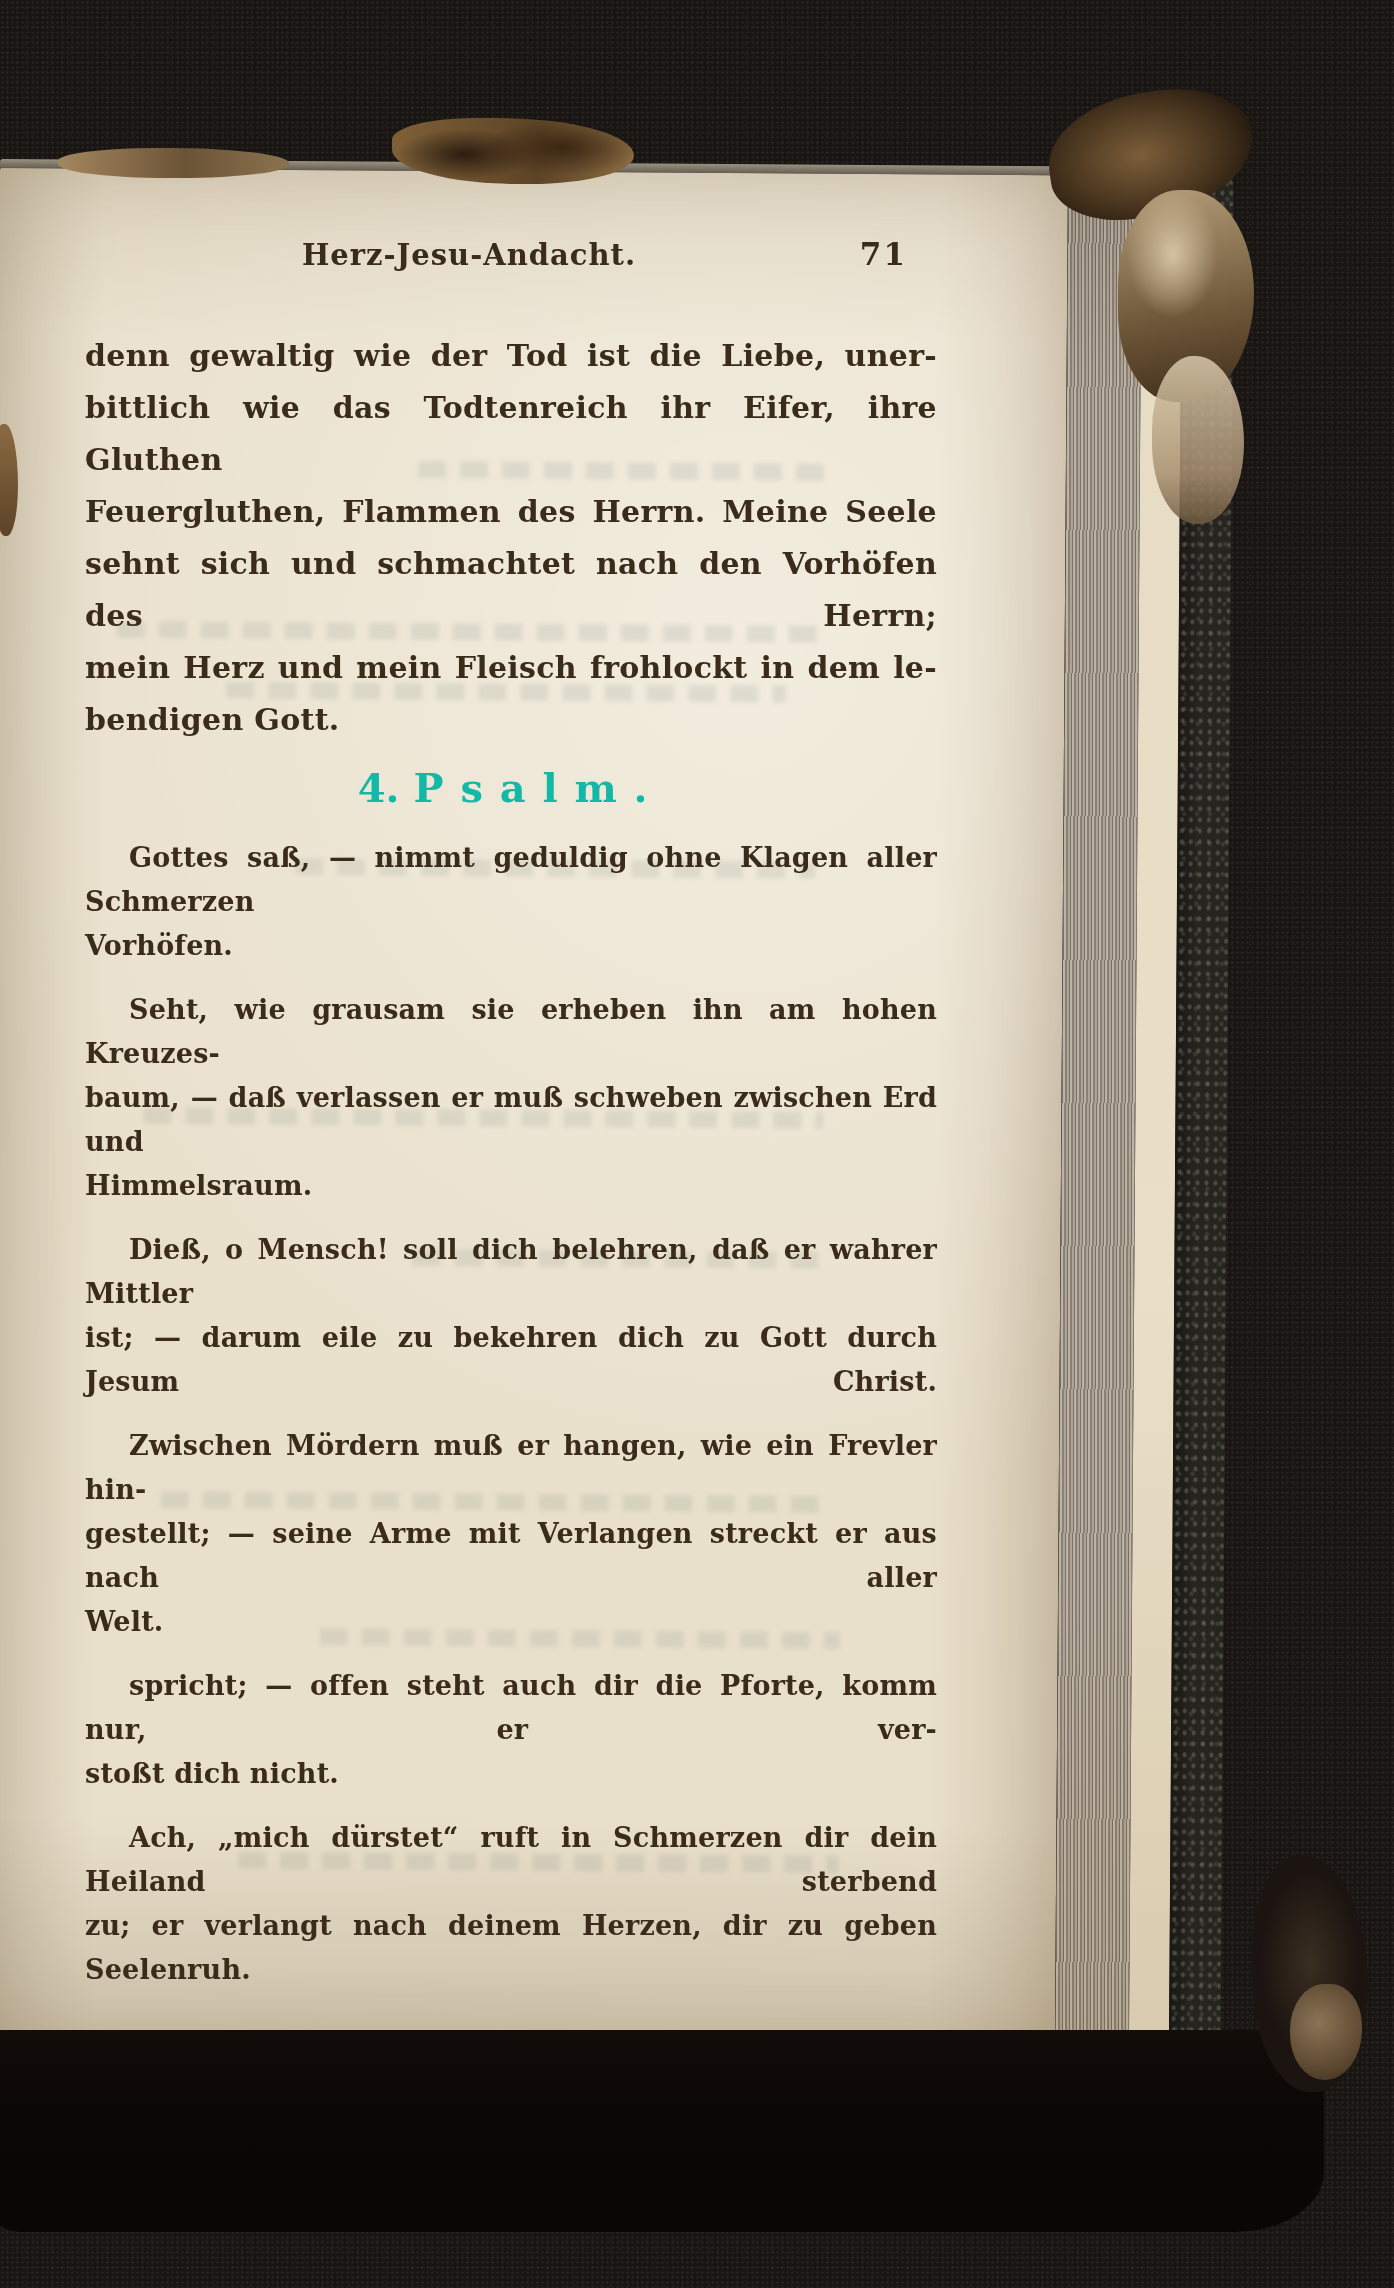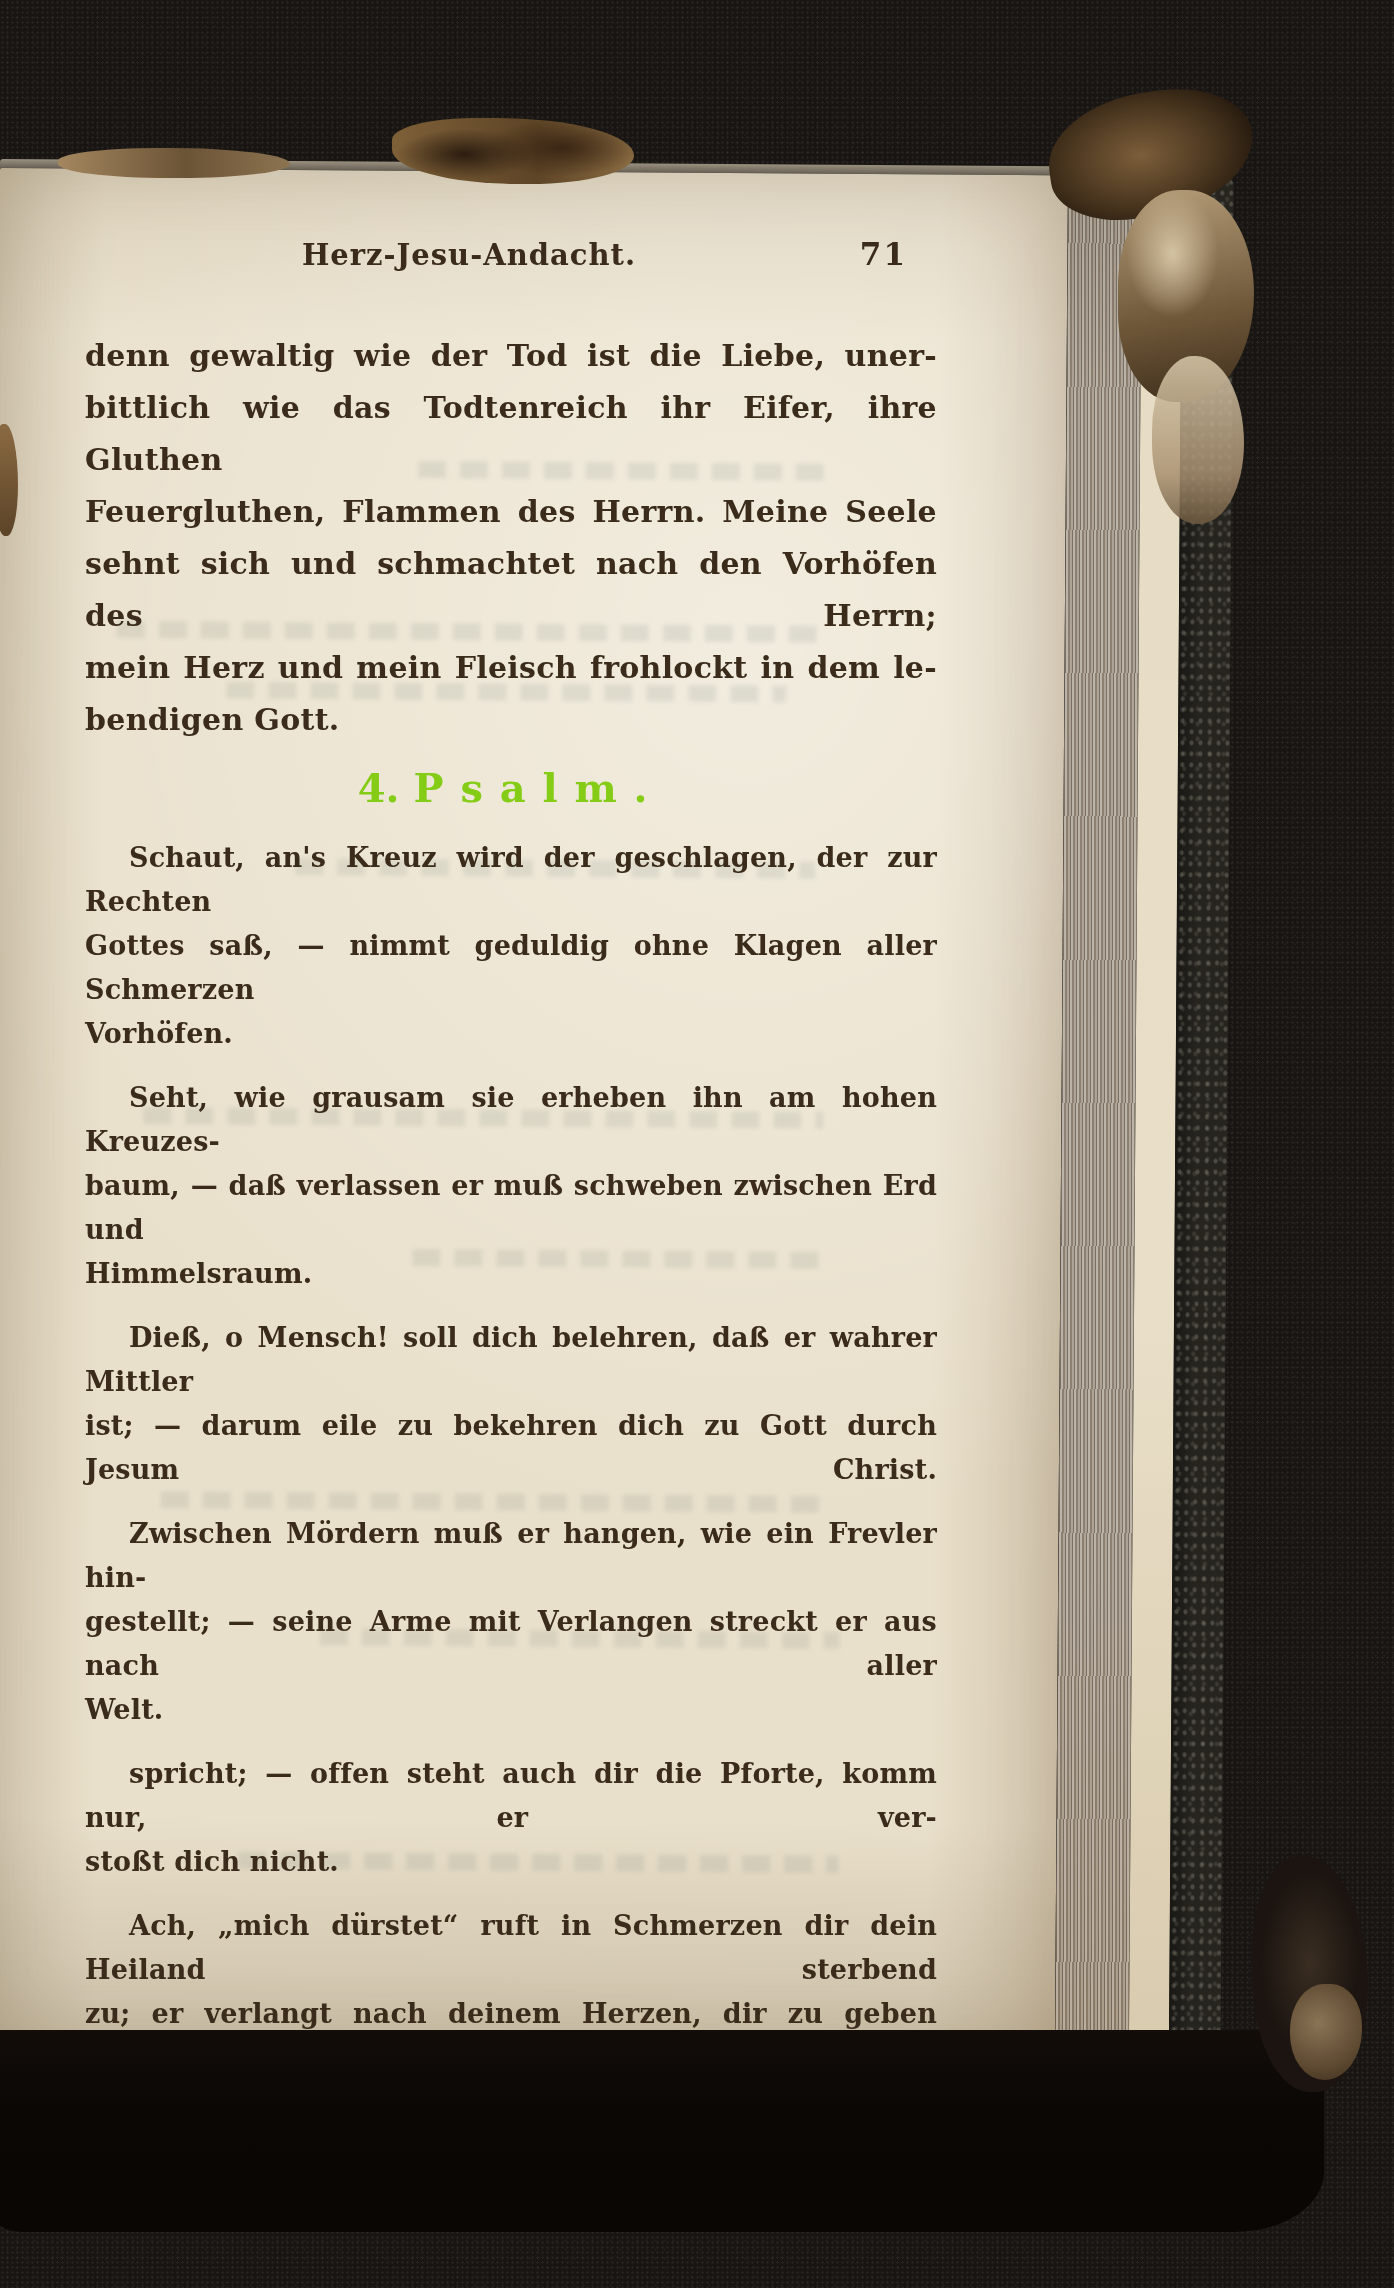--- a/index.html
+++ b/index.html
@@ -138,21 +138,21 @@
 
   .text-col{
     position:absolute;left:85px;top:310px;width:852px;
     color:#3a2b1a;font-weight:bold;
   }
   .line{display:block;text-align:justify;text-align-last:justify;}
   .line.last{text-align-last:left;}
   .intro{margin:20px 0 0 0;font-size:30px;line-height:52px;letter-spacing:0.3px;}
   .psalm-head{
     margin:14px 0 0 0;height:56px;line-height:56px;
-    text-align:center;font-size:40px;font-weight:bold;color:#84cc16;
+    text-align:center;font-size:40px;font-weight:bold;color:#14b8a6;
   }
   .psalm-head .sp{letter-spacing:0.42em;margin-left:14px;}
   .verse{margin:20px 0 0 0;font-size:27px;line-height:44px;letter-spacing:0.2px;}
   .verse .line:first-child{text-indent:44px;}
 </style>
 </head>
 <body>
 
 <div class="scene">
 
@@ -191,21 +191,20 @@
       <span class="line">Feuergluthen, Flammen des Herrn. Meine Seele</span>
       <span class="line">sehnt sich und schmachtet nach den Vorhöfen des Herrn;</span>
       <span class="line">mein Herz und mein Fleisch frohlockt in dem le-</span>
       <span class="line last">bendigen Gott.</span>
     </p>
 
     <h2 class="psalm-head"><span>4.</span><span class="sp">Psalm.</span></h2>
 
 
     <p class="verse">
-      <span class="line">Schaut, an's Kreuz wird der geschlagen, der zur Rechten</span>
       <span class="line">Gottes saß, — nimmt geduldig ohne Klagen aller Schmerzen</span>
       <span class="line last">Vorhöfen.</span>
     </p>
 
     <p class="verse">
       <span class="line">Seht, wie grausam sie erheben ihn am hohen Kreuzes-</span>
       <span class="line">baum, — daß verlassen er muß schweben zwischen Erd und</span>
       <span class="line last">Himmelsraum.</span>
     </p>
 

